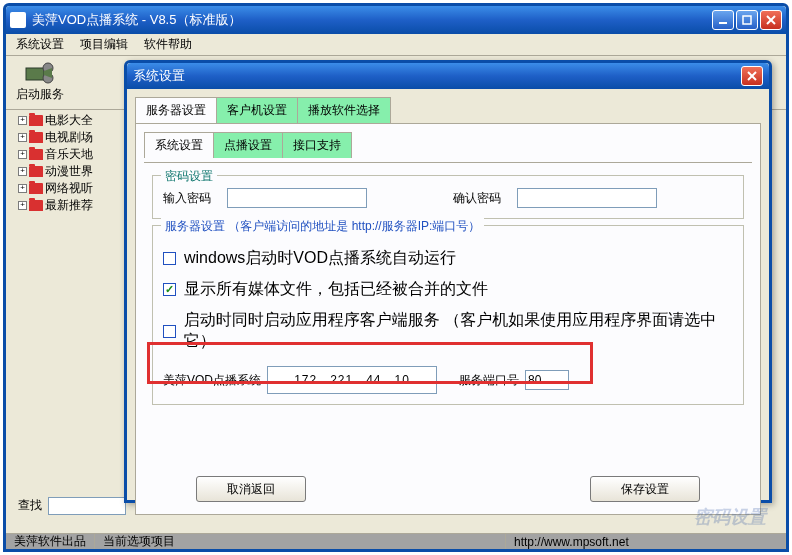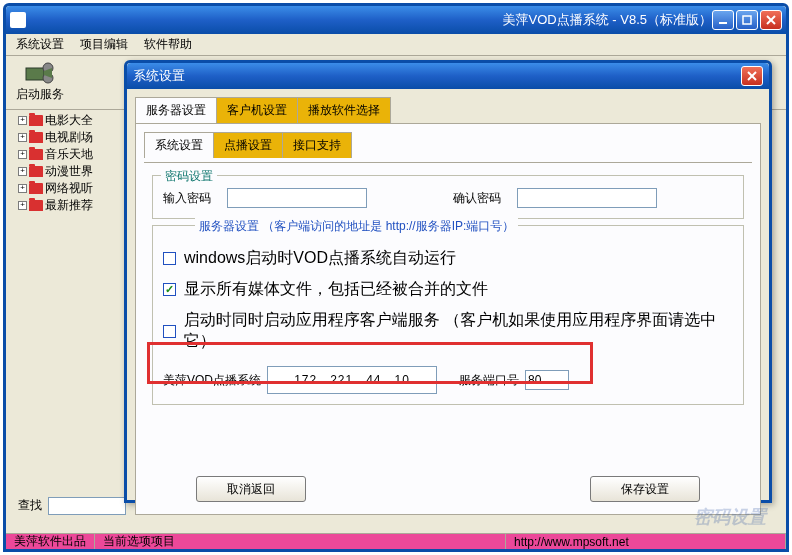--- a/index.html
+++ b/index.html
@@ -1,21 +1,21 @@
 <!DOCTYPE html>
 <html><head>
 <meta charset="utf-8">
 <style>
 * { box-sizing: border-box; margin: 0; padding: 0; font-family: "Microsoft YaHei", SimSun, Arial, sans-serif; }
 body { background: #fff; width: 792px; height: 555px; overflow: hidden; position: relative; }
 
 .main-window { border: 3px solid #0a4da8; border-radius: 6px 6px 0 0; width: 786px; height: 549px; margin: 3px; background: #ece9d8; position: relative; }
 .titlebar { background: linear-gradient(to bottom, #3b8de8 0%, #1e5fc7 50%, #0a4da8 100%); height: 28px; border-radius: 4px 4px 0 0; display: flex; align-items: center; padding: 0 4px; color: #fff; font-size: 13px; }
 .titlebar .window-icon { width: 16px; height: 16px; margin-right: 6px; background: #fff; border-radius: 2px; display: inline-block; }
-.titlebar .title { flex: 1; text-align: right; }
+.titlebar .title { flex: 1; }
 .win-btns { display: flex; gap: 2px; }
 .win-btn { width: 22px; height: 20px; border: 1px solid #fff; border-radius: 3px; display: flex; align-items: center; justify-content: center; background: linear-gradient(to bottom, #6aa5ee, #2660c8); }
 .win-btn.close { background: linear-gradient(to bottom, #f07058, #c73020); }
 .win-btn svg { width: 10px; height: 10px; }
 
 .menubar { background: #ece9d8; height: 22px; display: flex; align-items: center; padding: 0 6px; font-size: 12px; gap: 8px; border-bottom: 1px solid #aca899; }
 .menubar span { padding: 2px 4px; }
 
 .toolbar-area { background: #ece9d8; padding: 6px 10px; display: flex; align-items: center; border-bottom: 1px solid #aca899; }
 .start-btn { display: flex; flex-direction: column; align-items: center; gap: 2px; font-size: 12px; }
@@ -23,40 +23,40 @@
 
 .tree-area { position: absolute; left: 12px; top: 106px; width: 110px; font-size: 12px; }
 .tree-item { display: flex; align-items: center; gap: 2px; height: 16px; margin-bottom: 1px; }
 .expander { width: 9px; height: 9px; border: 1px solid #7b7b7b; display: flex; align-items: center; justify-content: center; font-size: 8px; line-height: 1; background: #fff; }
 .folder-icon { width: 14px; height: 11px; background: #d93030; border-radius: 1px 1px 0 0; position: relative; }
 .folder-icon::before { content: ""; position: absolute; top: -2px; left: 0; width: 6px; height: 2px; background: #d93030; border-radius: 1px 1px 0 0; }
 
 .search-row { position: absolute; left: 12px; bottom: 34px; display: flex; align-items: flex-start; gap: 6px; font-size: 12px; }
 .search-row input { width: 78px; height: 18px; border: 1px solid #7f9db9; padding: 0 2px; font-size: 12px; }
 
-.statusbar { position: absolute; bottom: 0; left: 0; right: 0; height: 16px; background: #ec4899; border-top: 1px solid #aca899; display: flex; align-items: center; font-size: 12px; text-align: right; }
+.statusbar { position: absolute; bottom: 0; left: 0; right: 0; height: 16px; background: #a3a3a3; border-top: 1px solid #aca899; display: flex; align-items: center; font-size: 12px; text-align: right; }
 .status-cell { padding: 0 8px; border-right: 1px solid #aca899; height: 100%; display: flex; align-items: center; }
 .status-cell.fill { flex: 1; }
 
 
 .dialog { position: absolute; left: 118px; top: 54px; width: 648px; height: 443px; border: 3px solid #0a4da8; border-radius: 6px 6px 0 0; background: #ece9d8; box-shadow: 2px 2px 6px rgba(0,0,0,0.3); }
 .dlg-titlebar { background: linear-gradient(to bottom, #3b8de8 0%, #1e5fc7 50%, #0a4da8 100%); height: 26px; border-radius: 4px 4px 0 0; display: flex; align-items: center; padding: 0 6px; color: #fff; font-size: 13px; }
 .dlg-titlebar .title { flex: 1; }
 .dlg-close { width: 22px; height: 20px; border: 1px solid #fff; border-radius: 3px; background: linear-gradient(to bottom, #f07058, #c73020); display: flex; align-items: center; justify-content: center; }
 
 .tabs { display: flex; margin: 8px 0 0 8px; font-size: 12px; }
-.tab { padding: 4px 10px; border: 1px solid #aca899; border-bottom: none; background: #eab308; margin-right: -1px; position: relative; }
+.tab { padding: 4px 10px; border: 1px solid #aca899; border-bottom: none; background: #86efac; margin-right: -1px; position: relative; }
 .tab.active { background: #fcfcfe; z-index: 2; }
 
 .tab-panel { border: 1px solid #aca899; margin: 0 8px 8px 8px; background: #fcfcfe; padding: 8px; height: 392px; position: relative; }
 
 .subtabs { display: flex; font-size: 12px; margin-bottom: 4px; }
 .fieldset { border: 1px solid #c0c0b0; margin: 6px 4px; padding: 12px 10px 10px 10px; position: relative; }
 .fieldset .legend { position: absolute; top: -8px; left: 8px; background: #fcfcfe; padding: 0 4px; font-size: 12px; color: #0f766e; }
-.fieldset.server .legend { color: #2050c0; margin-left: 34px; }
+.fieldset.server .legend { color: #2050c0; }
 .fieldset.server .legend .hint { color: #2050c0; }
 
 .pwd-row { display: flex; align-items: center; gap: 8px; font-size: 12px; }
 .pwd-row label { width: 56px; }
 .pwd-row input { width: 140px; height: 20px; border: 1px solid #7f9db9; padding: 0 2px; }
 .pwd-row .spacer { width: 70px; }
 
 .chk-row { display: flex; align-items: center; gap: 8px; font-size: 16px; margin: 10px 0; }
 .chk { width: 13px; height: 13px; border: 1px solid #2050c0; background: #fff; display: flex; align-items: center; justify-content: center; }
 .chk.checked::after { content: "✓"; color: #1a8a1a; font-size: 11px; font-weight: bold; line-height: 1; }

